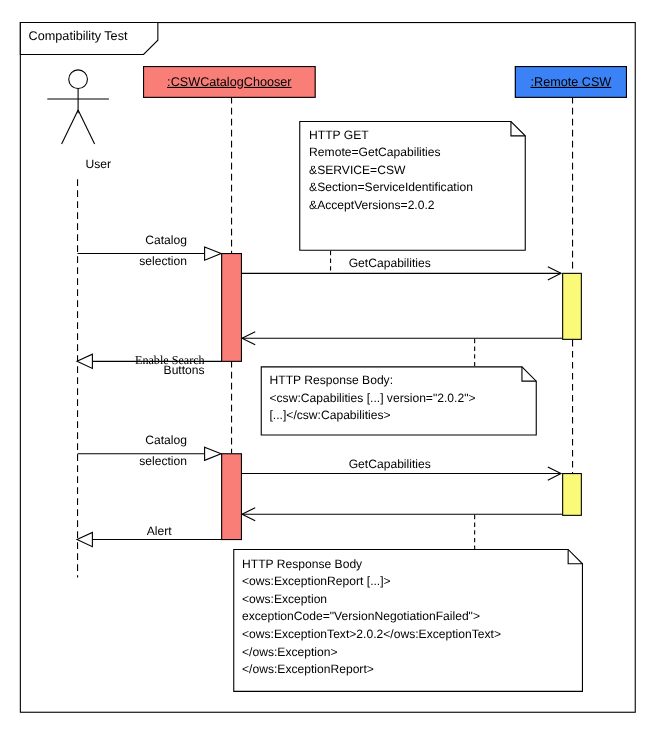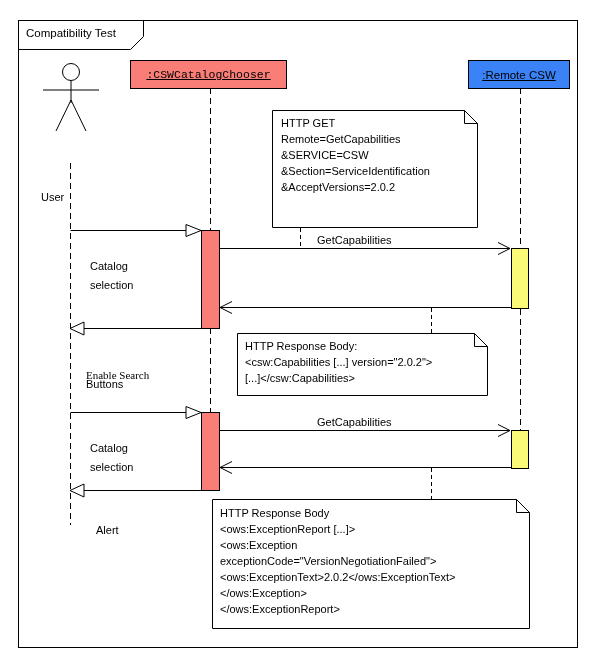--- a/index.html
+++ b/index.html
@@ -3,21 +3,21 @@
 <meta charset="utf-8">
 <style>
   html,body { margin:0; padding:0; background:#fff; }
   .stage {
     position:relative; width:600px; height:661px; background:#ffffff;
     font-family:"Liberation Sans", sans-serif; color:#000;
     overflow:hidden;
   }
   .stage svg { position:absolute; left:0; top:0; }
   .txt { position:absolute; font-size:11px; line-height:13px; white-space:nowrap; }
-  .ctr { text-align:left;margin-top:47px; }
+  .ctr { text-align:right; }
   .frame-title {
     position:absolute; left:26px; top:27px; font-size:11.5px; white-space:nowrap;
   }
   .head-box {
     position:absolute; top:60px; height:27px; border:1px solid #000;
     display:flex; align-items:center; justify-content:center;
     font-size:11.5px; white-space:nowrap;
   }
   .head-box span { text-decoration:underline; }
   .note-text { position:absolute; font-size:11px; line-height:16px; }
@@ -93,21 +93,21 @@
       <path d="M464.5,110.5 V123.5 H477.5" fill="none"></path>
       <path d="M237.5,333.5 H474.5 L487.5,346.5 V395.5 H237.5 Z"></path>
       <path d="M474.5,333.5 V346.5 H487.5" fill="none"></path>
       <path d="M212.5,499.5 H516.5 L529.5,512.5 V628.5 H212.5 Z"></path>
       <path d="M516.5,499.5 V512.5 H529.5" fill="none"></path>
     </g>
   </svg>
 
   <div class="frame-title">Compatibility Test</div>
 
-  <div class="head-box" style="left:130px; width:155px; background:#FA7E78;font-family:Liberation Mono, monospace;">
+  <div class="head-box" style="left:130px; width:155px; background:#FA7E78;">
     <span>:CSWCatalogChooser</span>
   </div>
   <div class="head-box" style="left:468px; width:100px; background:#3b82f6;">
     <span>:Remote CSW</span>
   </div>
 
   <div class="txt ctr" style="left:41px; top:144px; width:60px;">User</div>
 
   <div class="txt ctr" style="left:90px; top:213px; width:80px;">Catalog</div>
   <div class="txt ctr" style="left:90px; top:232px; width:80px;">selection</div>

